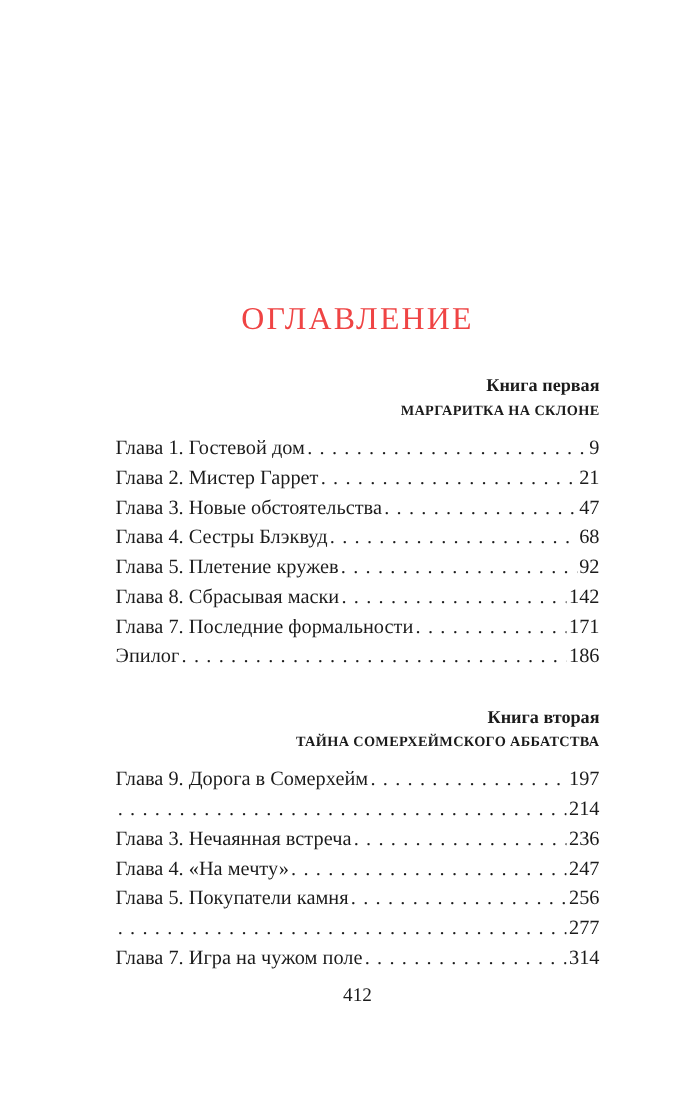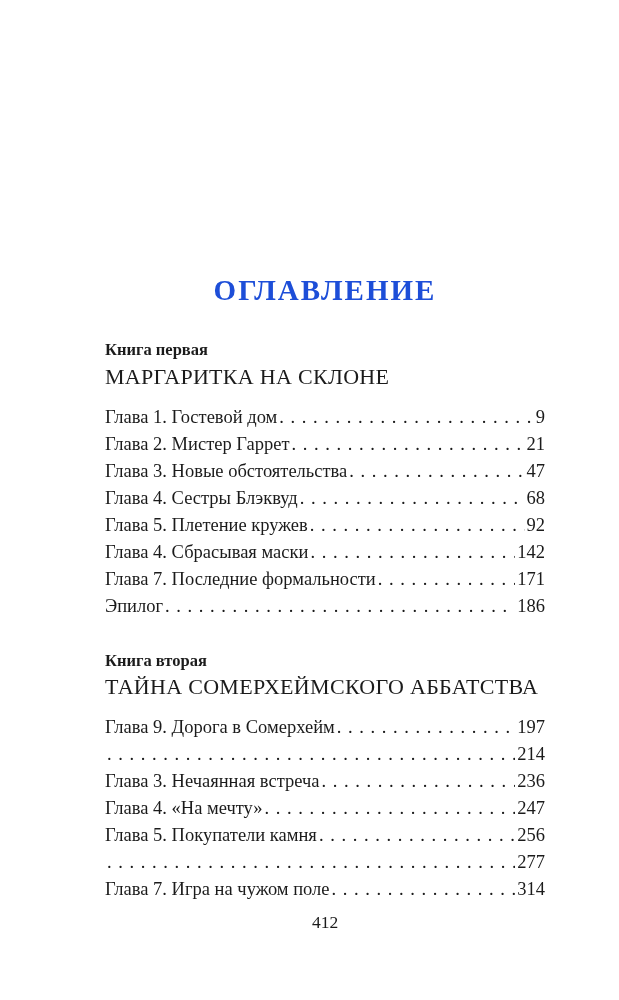--- a/index.html
+++ b/index.html
@@ -17,40 +17,40 @@
   .page {
     position: relative;
     width: 619px;
     height: 1000px;
     box-sizing: border-box;
     padding: 276px 74px 0 105px; 
   }
   .toc-title {
     text-align: center;
     font-size: 29px;
-    font-weight: 700;
+    font-weight: 400;
     letter-spacing: 2px;
     line-height: 1;
     margin: 0 0 0 0;
-    color: #1d4ed8;
+    color: #ef4444;
   }
   .section-head {
-    text-align: left;
+    text-align: right;
   }
   .section-1 .section-head { margin-top: 37px; }
   .section-2 .section-head { margin-top: 33px; }
   .book-label {
     font-size: 16.5px;
     font-weight: 700;
     line-height: 1;
     margin: 0;
   }
   .book-title {
-    font-size: 22px;
-    font-weight: 400;
+    font-size: 13px;
+    font-weight: 700;
     line-height: 1;
     margin: 7px 0 0 0;
     letter-spacing: 0.3px;
   }
   .entries {
     margin-top: 16px;
   }
   .toc-entry {
     display: flex;
     align-items: center;
@@ -114,21 +114,21 @@
         <span class="entry-title">Глава 4. Сестры Блэквуд</span>
         <span class="dot-leader"></span>
         <span class="entry-page">68</span>
       </div>
       <div class="toc-entry">
         <span class="entry-title">Глава 5. Плетение кружев</span>
         <span class="dot-leader"></span>
         <span class="entry-page">92</span>
       </div>
       <div class="toc-entry">
-        <span class="entry-title">Глава 4. Сбрасывая маски</span>
+        <span class="entry-title">Глава 8. Сбрасывая маски</span>
         <span class="dot-leader"></span>
         <span class="entry-page">142</span>
       </div>
       <div class="toc-entry">
         <span class="entry-title">Глава 7. Последние формальности</span>
         <span class="dot-leader"></span>
         <span class="entry-page">171</span>
       </div>
       <div class="toc-entry">
         <span class="entry-title">Эпилог</span>

